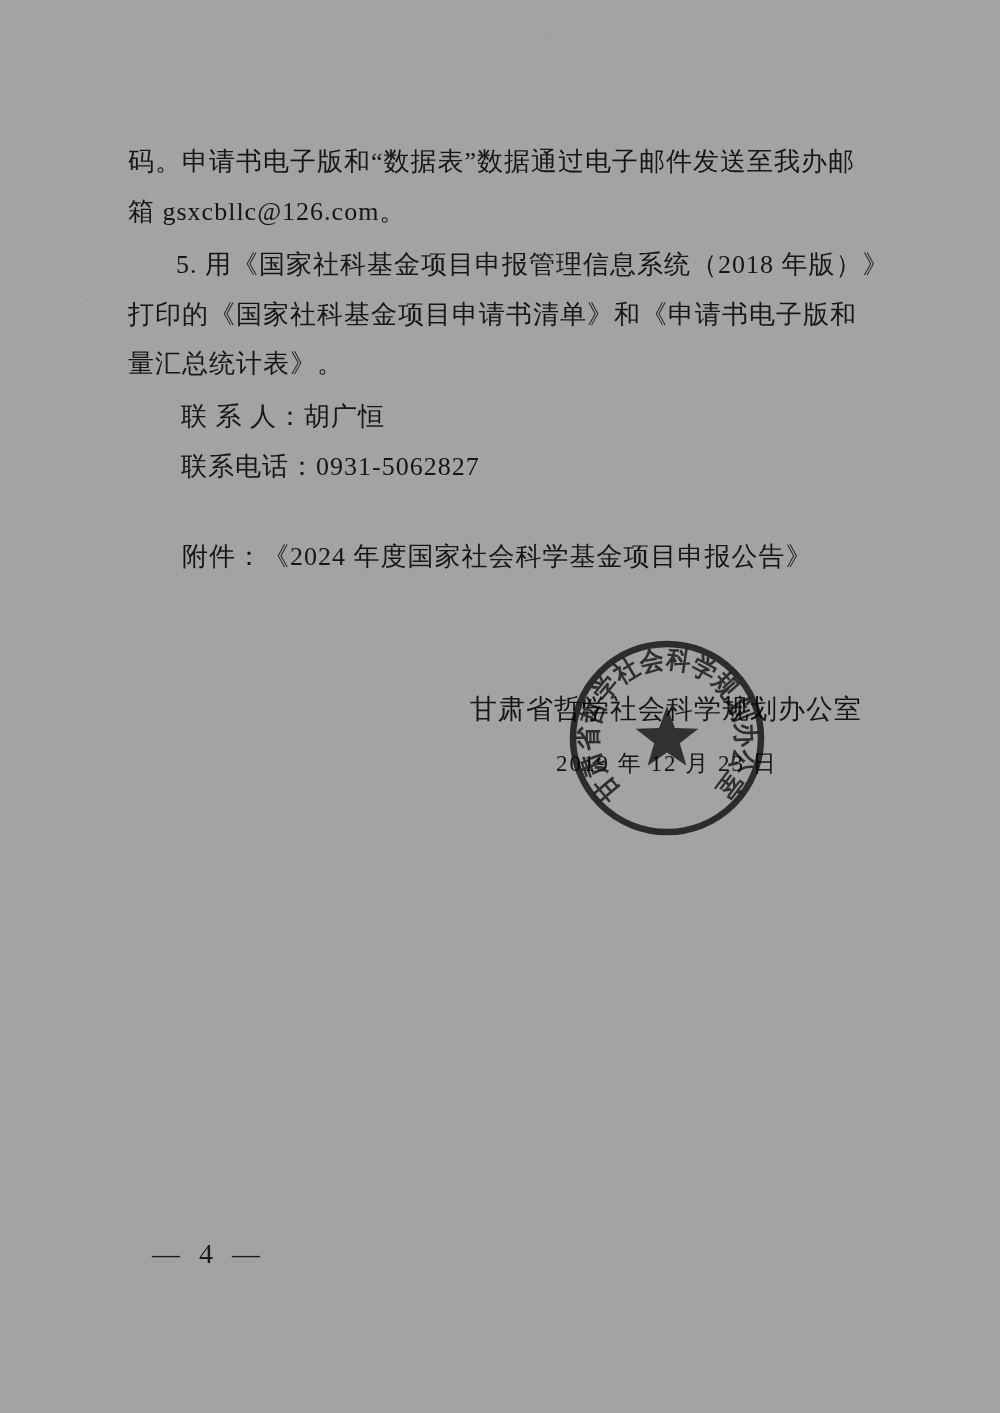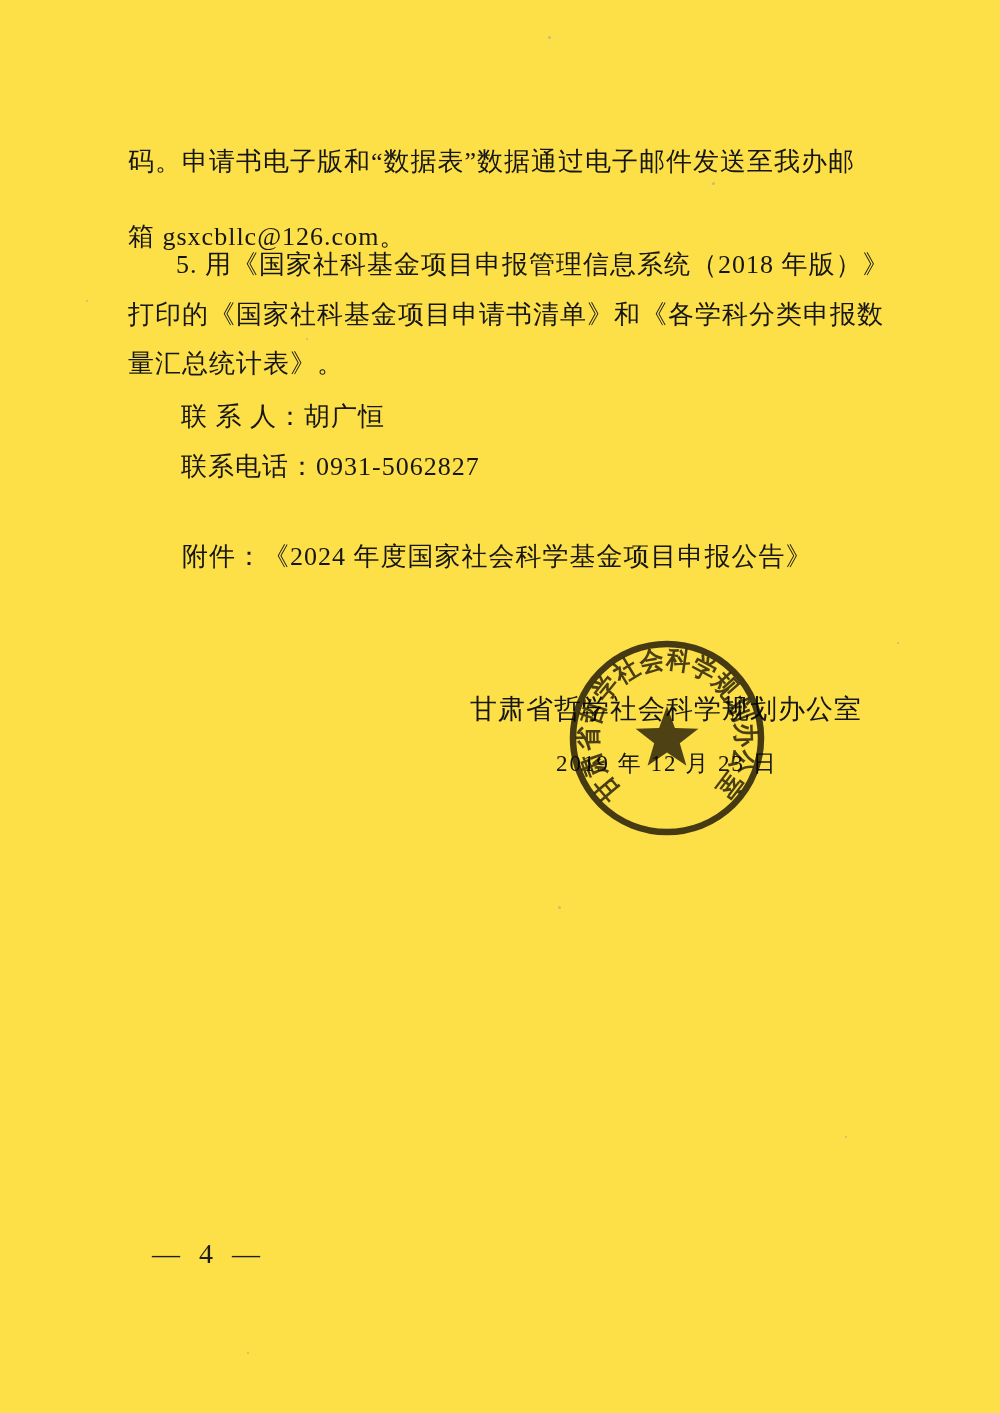--- a/index.html
+++ b/index.html
@@ -1,35 +1,35 @@
 <!DOCTYPE html>
 <html><head>
 <meta charset="utf-8">
 <style>
   html, body { margin: 0; padding: 0; background: #e8e8e8; }
   .page {
     position: relative;
     width: 1000px;
     height: 1413px;
     margin: 0 auto;
-    background: #fde047;
+    background: #a3a3a3;
     font-family: "Liberation Serif", "DejaVu Serif", serif;
     color: #161616;
     overflow: hidden;
   }
   .line {
     position: absolute;
     white-space: pre;
     font-size: 26px;
     letter-spacing: 1px;
     line-height: 1;
     font-weight: 500;
   }
   .l1  { left: 128px; top: 149px; }
-  .l2  { left: 128px; top: 199px; margin-top: 25px; }
+  .l2  { left: 128px; top: 199px; }
   .l3  { left: 176px; top: 252px; }
   .l4  { left: 128px; top: 302px; }
   .l5  { left: 128px; top: 351px; text-align: center; }
   .l6  { left: 181px; top: 404px; }
   .l7  { left: 181px; top: 454px; }
   .l8  { left: 182px; top: 544px; }
   .sig-org  { left: 470px; top: 696px; font-size: 27px; }
   .sig-date { left: 556px; top: 752px; font-size: 23px; letter-spacing: 2px; }
   .footer-page {
     position: absolute;
@@ -58,21 +58,21 @@
   }
 </style>
 </head>
 <body>
 
 <div class="page">
 
   <div class="line l1">码。申请书电子版和“数据表”数据通过电子邮件发送至我办邮</div>
   <div class="line l2">箱 gsxcbllc@126.com。</div>
   <div class="line l3">5. 用《国家社科基金项目申报管理信息系统（2018 年版）》</div>
-  <div class="line l4">打印的《国家社科基金项目申请书清单》和《各学科分类申报数</div>
+  <div class="line l4">打印的《国家社科基金项目申请书清单》和《申请书电子版和</div>
   <div class="line l5">量汇总统计表》。</div>
   <div class="line l6">联 系 人：胡广恒</div>
   <div class="line l7">联系电话：0931-5062827</div>
   <div class="line l8">附件：《2024 年度国家社会科学基金项目申报公告》</div>
 
   <div class="line sig-org">甘肃省哲学社会科学规划办公室</div>
   <div class="line sig-date">2019 年 12 月 23 日</div>
 
   <svg class="seal" viewBox="0 0 210 210" width="210" height="210" xmlns="http://www.w3.org/2000/svg">
     <circle cx="105" cy="103" r="94" fill="none" stroke="#262222" stroke-width="6.5" opacity="0.92"></circle>

